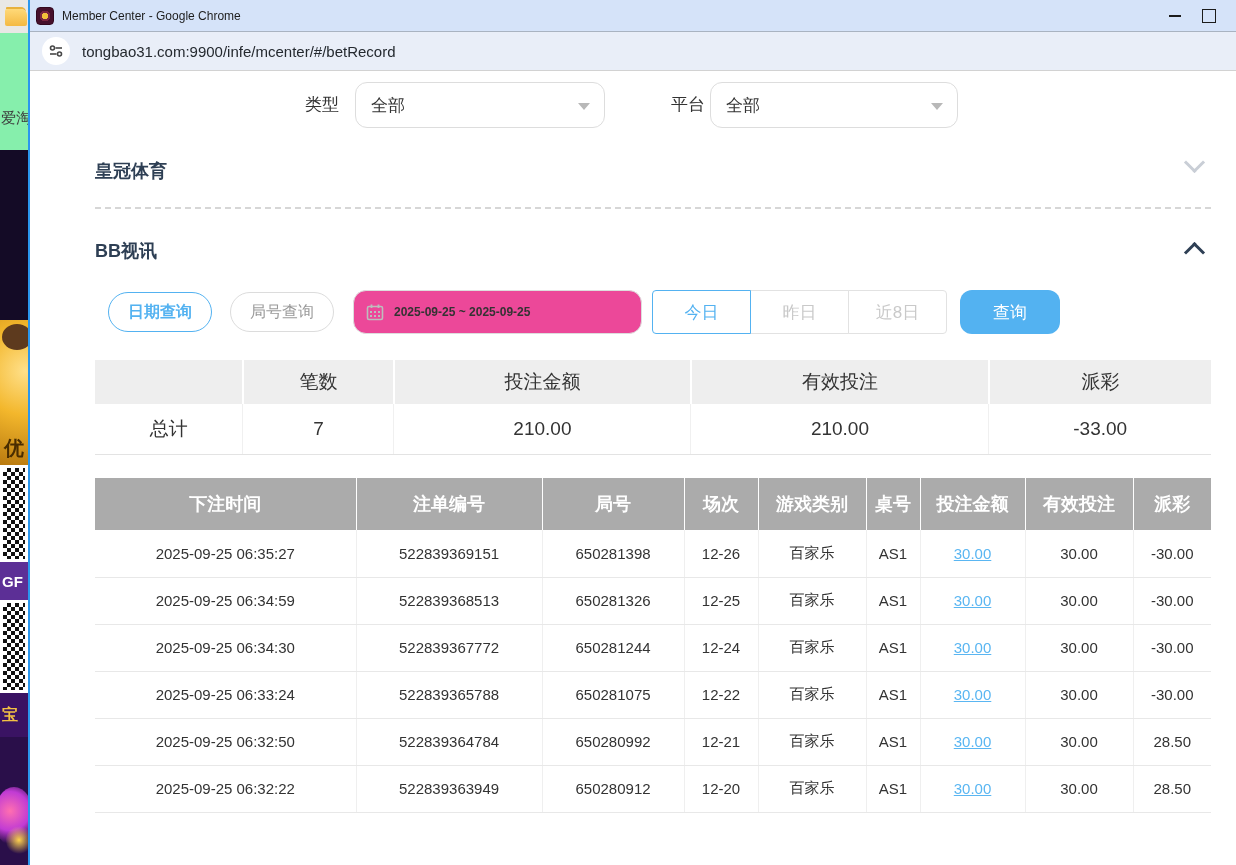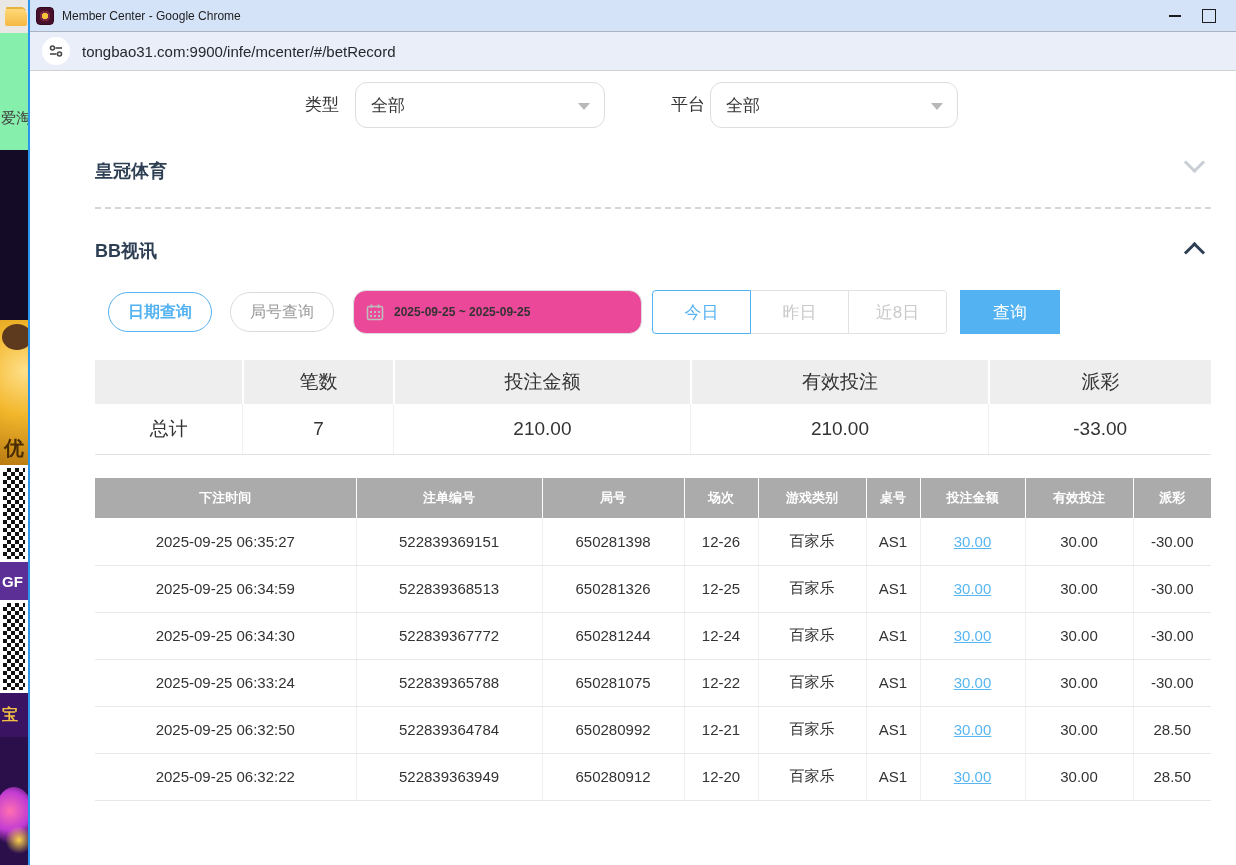--- a/index.html
+++ b/index.html
@@ -83,33 +83,33 @@
     background:#ec4899; display:flex; align-items:center; padding:0 12px; font-size:12px; font-weight:600; color:#333; }
   .cal-ico { margin-right:10px; flex:0 0 auto; display:flex; }
   .seg-group { position:absolute; left:610px; display:flex; height:44px; }
   .seg-btn { width:99px; display:flex; align-items:center; justify-content:center; font-size:17px;
     background:#fff; border:1px solid #e2e2e2; margin-left:-1px; cursor:pointer; }
   .seg-btn:first-child { margin-left:0; border-radius:4px 0 0 4px; }
   .seg-btn:last-child { border-radius:0 4px 4px 0; }
   .seg-active { border:1px solid #53b2f1 !important; color:#53b2f1; z-index:2; }
   .seg-idle { color:#c9c9c9; }
   .search-btn { position:absolute; left:918px; width:100px; height:44px; background:#53b2f1; color:#fff;
-    font-size:17px; border:none; border-radius:0; cursor:pointer; }
+    font-size:17px; border:none; border-radius:12px; cursor:pointer; }
 
   
   table { border-collapse:collapse; table-layout:fixed; }
   .summary-table { position:absolute; top:289px; left:65px; width:1116px; font-size:19px; }
   .summary-table th { background:#eee; height:44px; font-weight:400; color:#333; border-right:2px solid #fff; }
   .summary-table th:last-child { border-right:none; }
   .summary-table td { height:50px; text-align:center; color:#333; background:#fff;
     border-bottom:1px solid #e3e3e3; border-right:1px solid #f0f0f0; }
   .summary-table td:last-child { border-right:none; }
 
   .detail-table { position:absolute; top:407px; left:65px; width:1116px; }
-  .detail-table th { background:#ababab; color:#fff; height:40px; font-size:13px; font-weight:bold;
+  .detail-table th { background:#ababab; color:#fff; height:52px; font-size:18px; font-weight:bold;
     border-right:1px solid #fff; }
   .detail-table th:last-child { border-right:none; }
   .detail-table td { height:47px; text-align:center; font-size:15px; color:#333; background:#fff;
     border-bottom:1px solid #e8e8e8; border-right:1px solid #efefef; }
   .detail-table td:last-child { border-right:none; }
   .amount-link { color:#5ab6f2; text-decoration:underline; cursor:pointer; }
   .neg { color:#f25b68; }
 </style>
 </head>
 <body>

